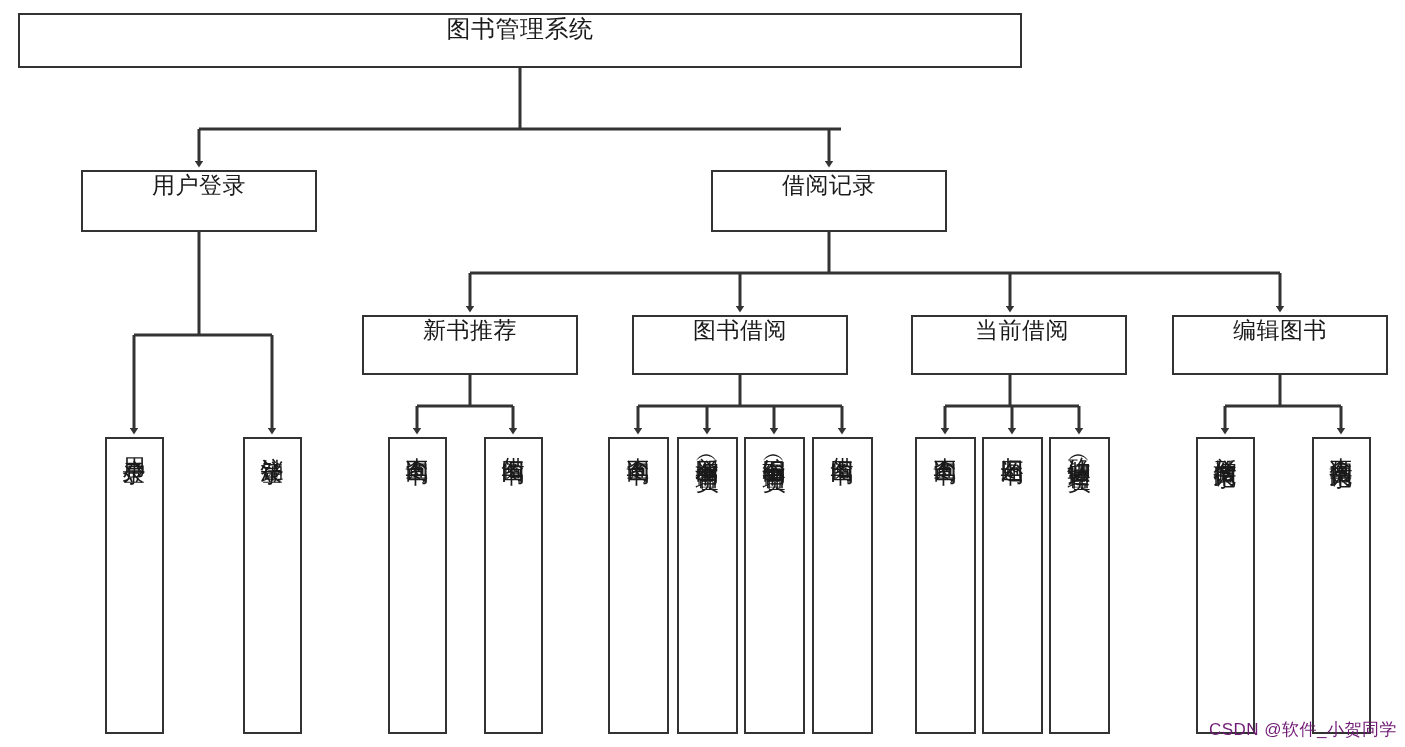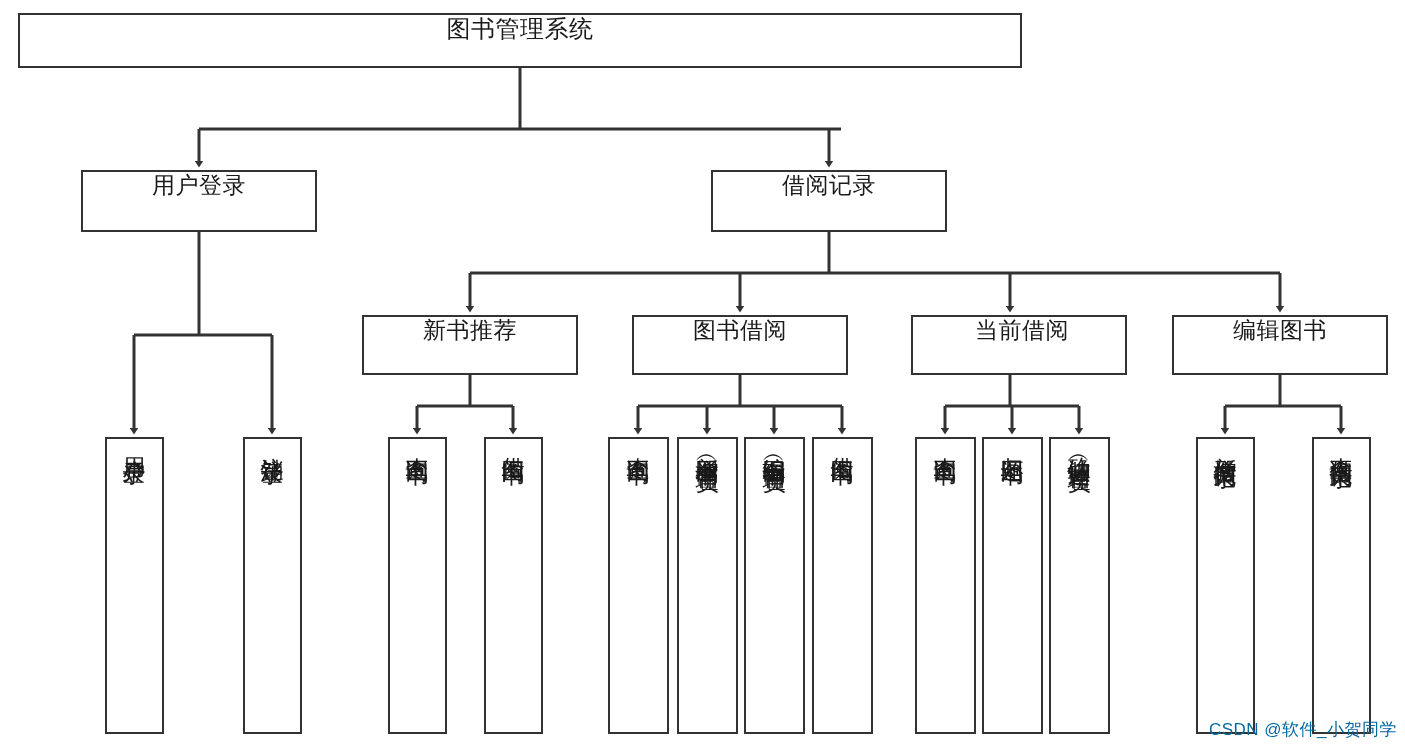--- a/index.html
+++ b/index.html
@@ -49,21 +49,21 @@
     white-space: nowrap;
   }
   .title-box .node-label-h {
     font-size: 24px;
   }
   #watermark {
     position: absolute;
     right: 8px;
     bottom: 6px;
     font-size: 17px;
-    color: #0369a1;
+    color: #701a75;
     letter-spacing: 0.5px;
     white-space: nowrap;
     pointer-events: none;
   }
 </style>
 </head>
 <body>
 
 <div id="canvas">
 

